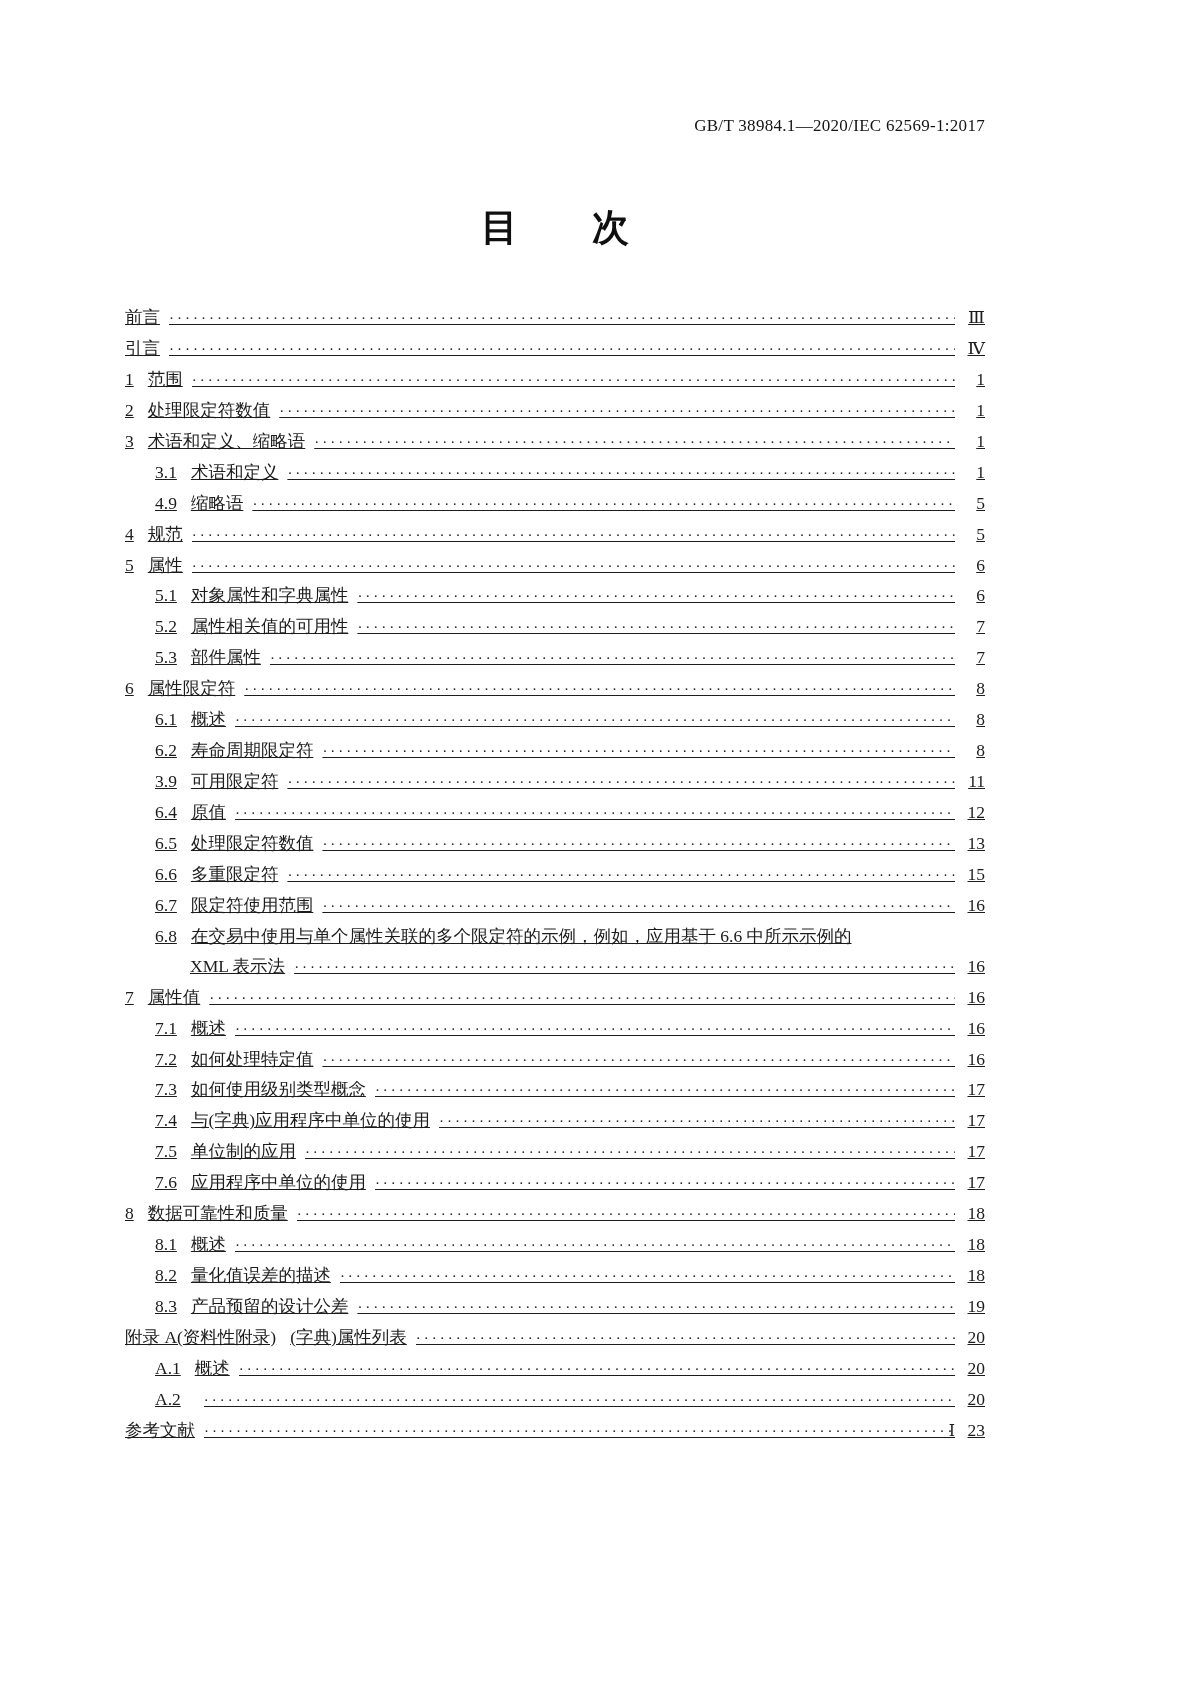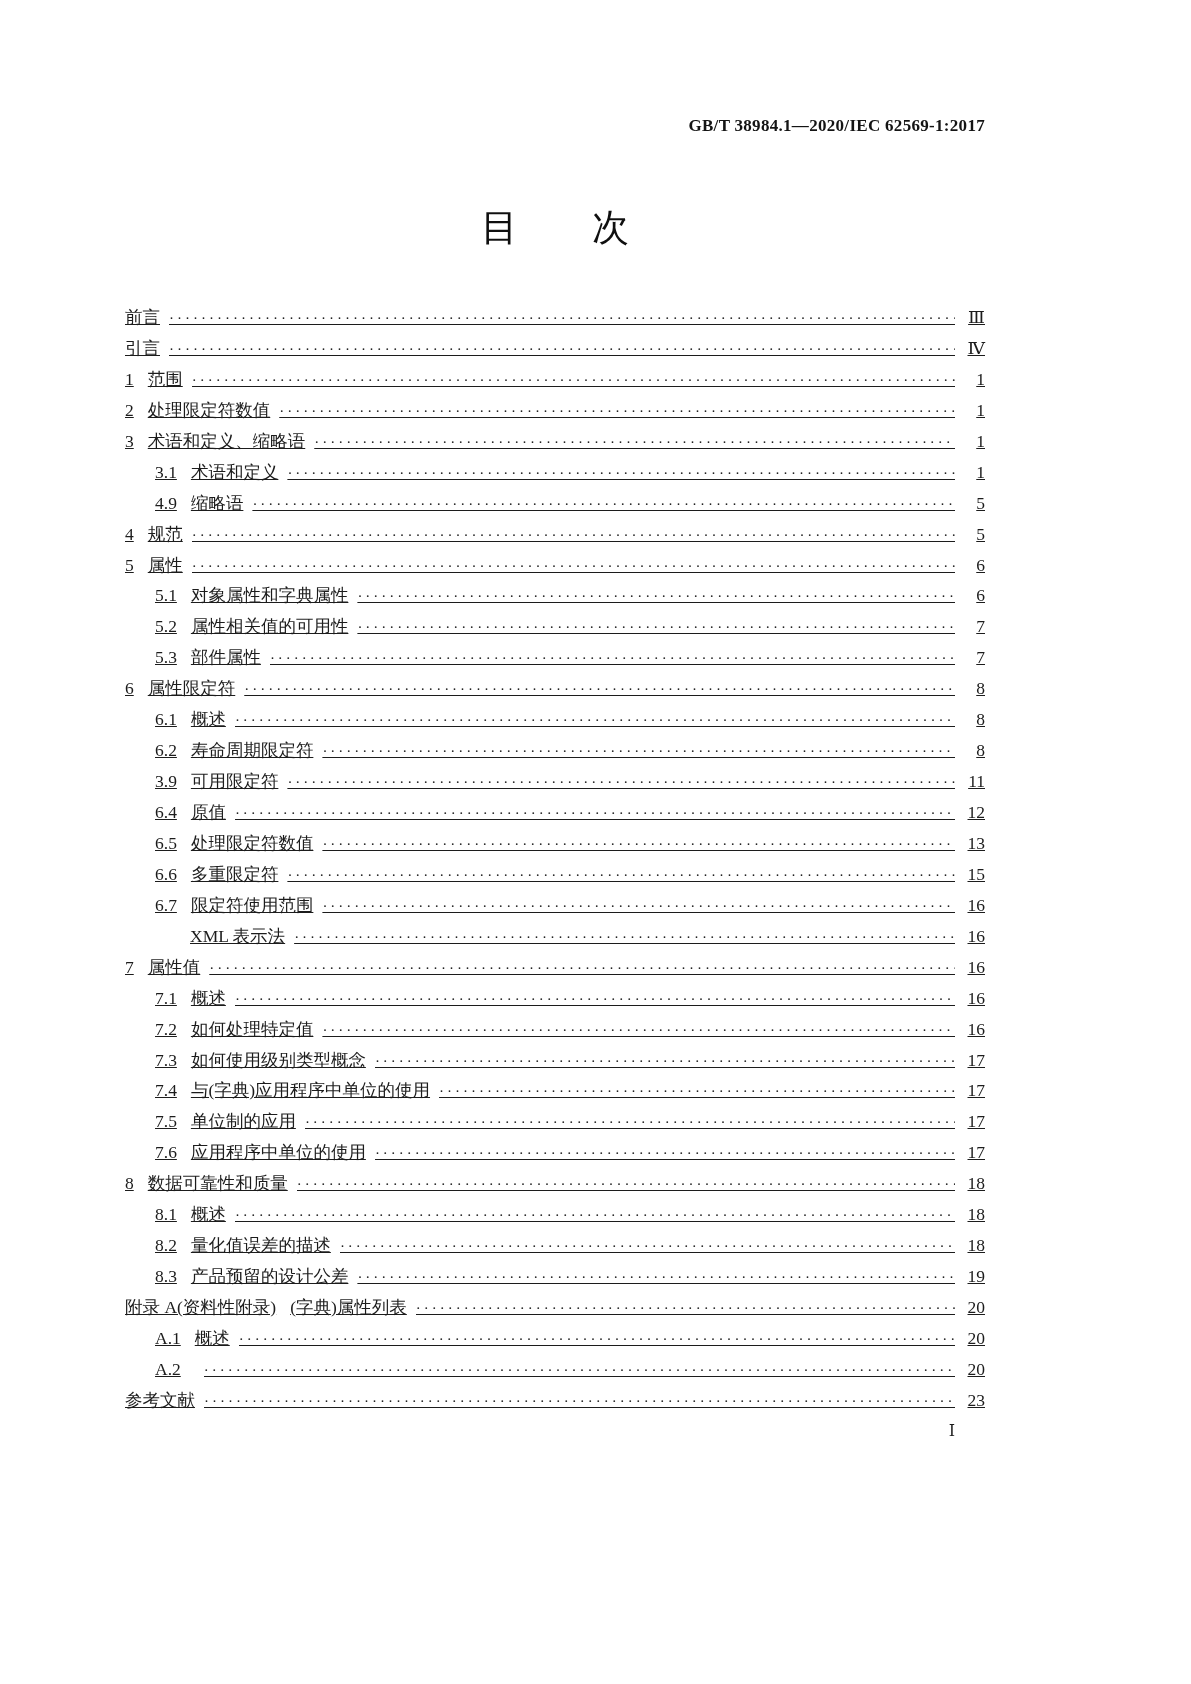--- a/index.html
+++ b/index.html
@@ -20,32 +20,32 @@
     inset: 0;
     background: #ffffff;
   }
   .doc-header {
     position: absolute;
     top: 116px;
     left: 125px;
     width: 860px;
     text-align: right;
     font-size: 17px;
-    font-weight: bold;
+    font-weight: normal;
     letter-spacing: 0.3px;
     color: #141414;
   }
   .page-title {
     position: absolute;
     top: 203px;
     left: 125px;
     width: 860px;
     text-align: center;
     font-size: 37px;
-    font-weight: normal;
+    font-weight: bold;
     color: #0f0f0f;
   }
   .toc-list {
     position: absolute;
     top: 303px;
     left: 125px;
     width: 860px;
   }
   .toc-row {
     display: flex;
@@ -214,20 +214,24 @@
         <span class="toc-title">多重限定符</span>
         <span class="dots">····························································································································································································································</span>
         <span class="pageno">15</span>
       </div>
       <div class="toc-row level1">
         <span class="num">6.7</span>
         <span class="toc-title">限定符使用范围</span>
         <span class="dots">····························································································································································································································</span>
         <span class="pageno">16</span>
       </div>
+      <div class="toc-row level1 wrap-first">
+        <span class="num">6.8</span>
+        <span class="toc-title">在交易中使用与单个属性关联的多个限定符的示例，例如，应用基于 6.6 中所示示例的</span>
+      </div>
       <div class="toc-row wrap-line level1">
         <span class="toc-title">XML 表示法</span>
         <span class="dots">····························································································································································································································</span>
         <span class="pageno">16</span>
       </div>
       <div class="toc-row level0">
         <span class="num">7</span>
         <span class="toc-title">属性值</span>
         <span class="dots">····························································································································································································································</span>
         <span class="pageno">16</span>

